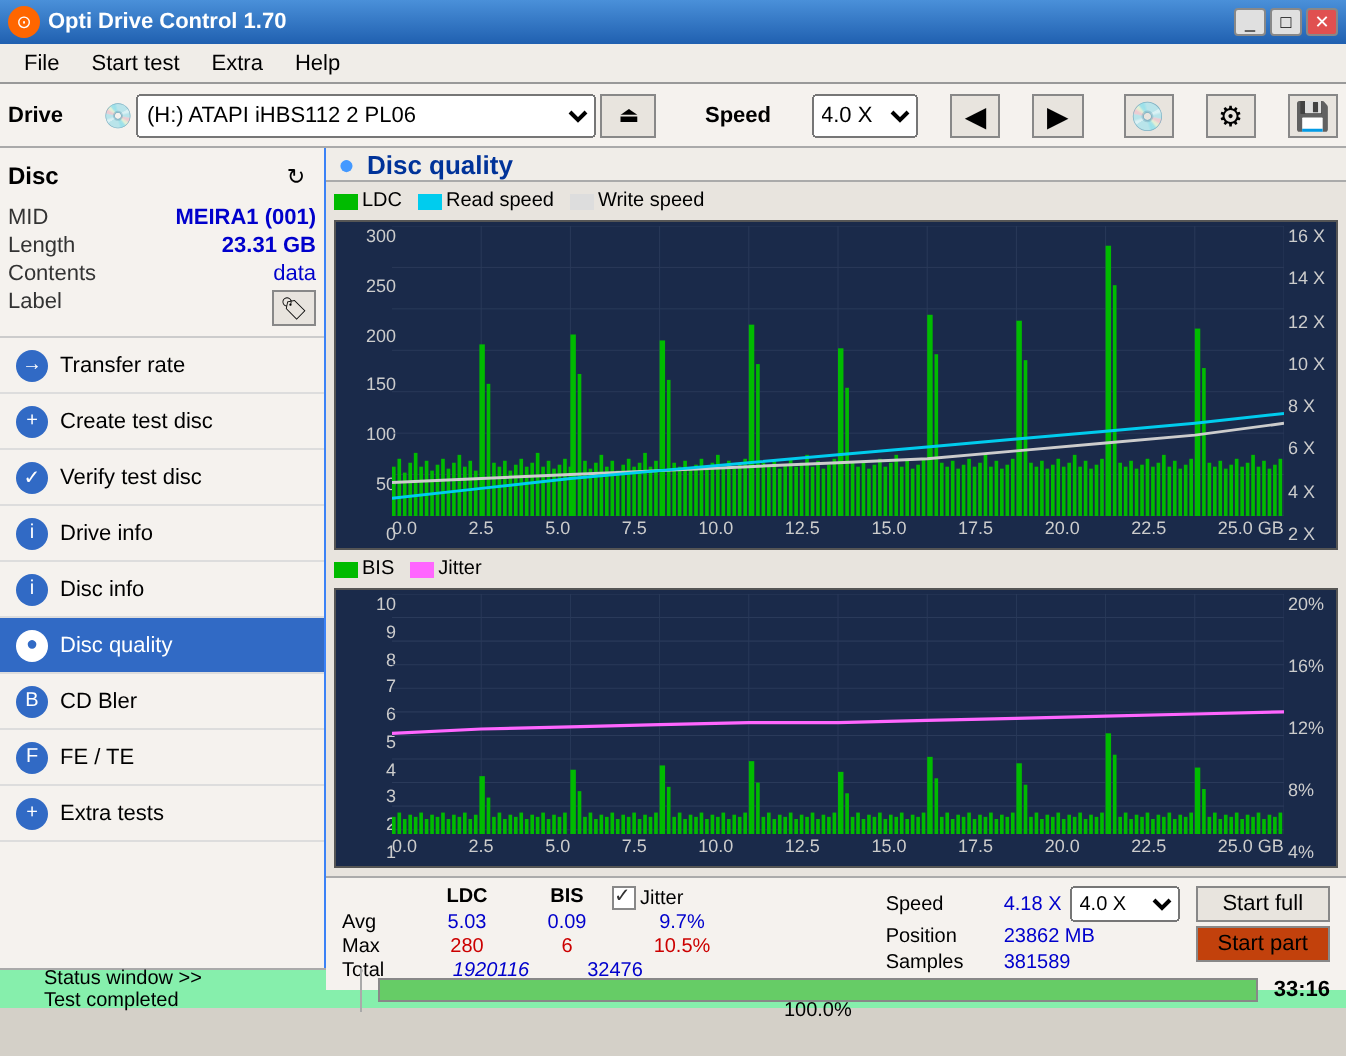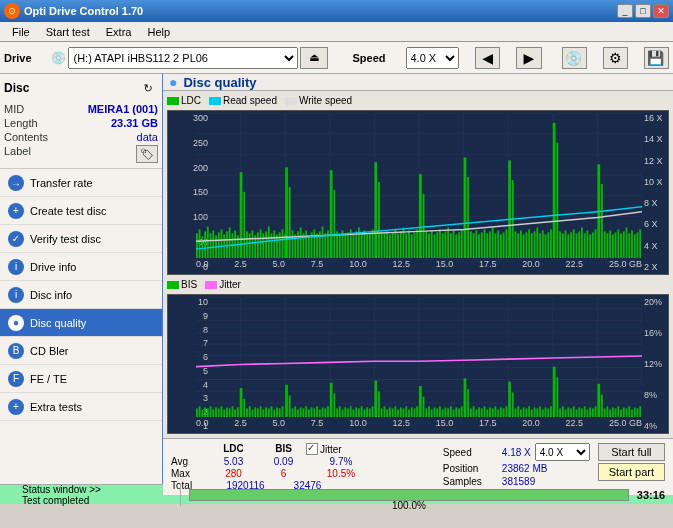--- a/index.html
+++ b/index.html
@@ -61,31 +61,31 @@
     .legend { display: flex; align-items: center; gap: 8px; font-size: 10px; margin-bottom: 2px; }
     .legend-item { display: flex; align-items: center; gap: 2px; }
     .legend-color { width: 12px; height: 8px; display: inline-block; }
 
     
     .chart-wrap { position: relative; background: #1a2a4a; border: 1px solid #555; }
     .chart-top { height: 165px; }
     .chart-bottom { height: 140px; }
 
     
-    .y-axis { position: absolute; left: 14px; top: 0; bottom: 0; width: 28px; display: flex; flex-direction: column; justify-content: space-between; align-items: flex-end; padding: 2px 2px; font-size: 9px; color: #ccc; }
+    .y-axis { position: absolute; left: 4px; top: 0; bottom: 0; width: 28px; display: flex; flex-direction: column; justify-content: space-between; align-items: flex-end; padding: 2px 2px; font-size: 9px; color: #ccc; }
     .y-axis-right { position: absolute; right: 0; top: 0; bottom: 0; width: 26px; display: flex; flex-direction: column; justify-content: space-between; align-items: flex-start; padding: 2px 2px; font-size: 9px; color: #ccc; }
     .chart-inner { position: absolute; left: 28px; right: 26px; top: 2px; bottom: 16px; overflow: hidden; }
     .x-axis { position: absolute; bottom: 0; left: 28px; right: 26px; height: 16px; display: flex; justify-content: space-between; align-items: flex-start; padding: 1px 0; font-size: 9px; color: #ccc; }
 
     
     .stats-bar { height: 90px; background: #f5f2ee; border-top: 1px solid #aaa; padding: 4px 8px; }
     .checkbox { width: 12px; height: 12px; border: 1px solid #888; background: white; display: inline-block; position: relative; }
     .checkbox.checked::after { content: '✓'; position: absolute; top: -2px; left: 0; font-size: 10px; color: #333; }
     .start-full-btn { background: #e8e4de; border: 1px solid #888; padding: 2px 10px; cursor: pointer; font-size: 11px; }
-    .start-part-btn { background: #fef9c3; border: 1px solid #888; padding: 2px 10px; cursor: pointer; font-size: 11px; }
+    .start-part-btn { background: #c2410c; border: 1px solid #888; padding: 2px 10px; cursor: pointer; font-size: 11px; }
 
     
     .status-bar { height: 20px; background: #86efac; border-top: 1px solid #aaa; display: flex; align-items: center; padding-left: 18px; }
     .status-left { width: 163px; display: flex; align-items: center; gap: 4px; padding: 0 4px; border-right: 1px solid #aaa; }
     .status-right { flex: 1; display: flex; align-items: center; padding: 0 8px; gap: 8px; }
     .progress-bar { flex: 1; height: 12px; background: #ccc; border: 1px solid #888; position: relative; }
     .progress-fill { height: 100%; background: #66cc66; width: 100%; }
     .progress-text { position: absolute; left: 0; right: 0; text-align: center; font-size: 10px; color: #000; line-height: 12px; }
     .time-text { font-size: 11px; font-weight: bold; color: #000; }
 
@@ -719,21 +719,21 @@
             <div style="width:70px;font-size:10px;color:#0000cc;text-align:center;">9.7%</div>
           </div>
           <div style="display:flex;gap:0;margin-bottom:1px;">
             <div style="width:35px;font-size:10px;">Max</div>
             <div style="width:55px;font-size:10px;color:#cc0000;text-align:center;">280</div>
             <div style="width:45px;font-size:10px;color:#cc0000;text-align:center;">6</div>
             <div style="width:70px;font-size:10px;color:#cc0000;text-align:center;">10.5%</div>
           </div>
           <div style="display:flex;gap:12px;">
             <div style="width:35px;font-size:10px;">Total</div>
-            <div style="width:55px;font-size:10px;color:#0000cc;text-align:center;">1920116</div>
+            <div style="width:55px;font-size:10px;color:#0000cc;text-align:center;font-style:italic;">1920116</div>
             <div style="width:45px;font-size:10px;color:#0000cc;text-align:center;">32476</div>
           </div>
         </div>
 
         <div style="flex:1;display:flex;justify-content:flex-end;gap:8px;align-items:flex-start;padding-left:8px;">
           <div style="display:flex;flex-direction:column;gap:2px;">
             <div style="display:flex;gap:4px;align-items:center;">
               <span style="font-size:10px;width:55px;">Speed</span>
               <span style="font-size:10px;color:#0000cc;">4.18 X</span>
               <select style="height:18px;width:55px;font-size:10px;">

